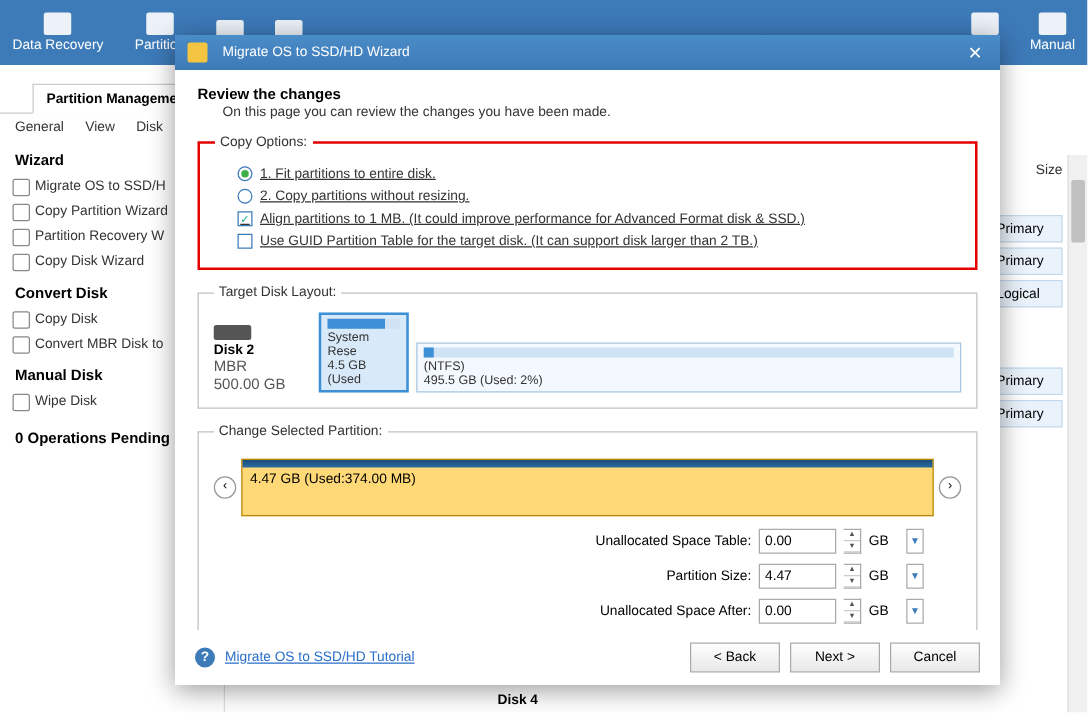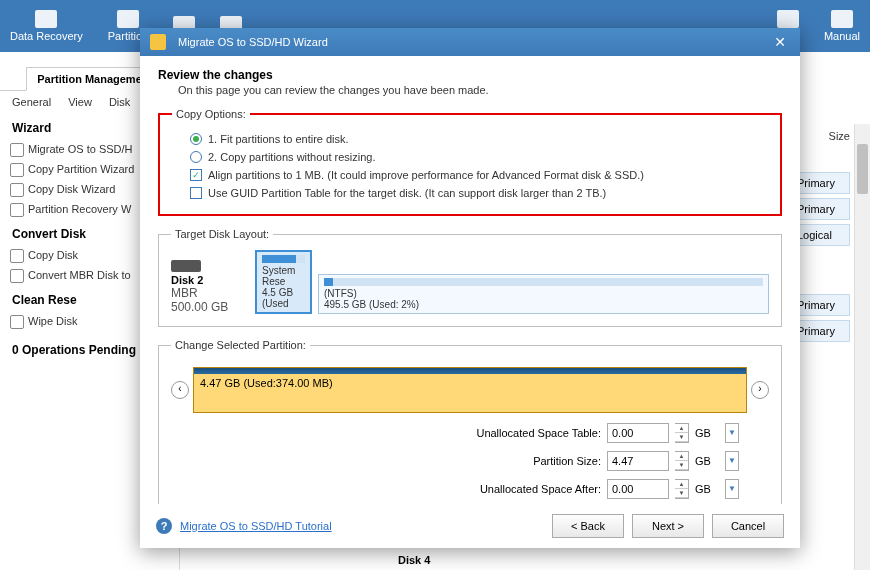--- a/index.html
+++ b/index.html
@@ -36,21 +36,21 @@
 .dialog-title { background: linear-gradient(#4a8cc7,#3d7ab8); color: #fff; padding: 6px 10px; display: flex; align-items: center; gap: 12px; font-size: 12px; }
 .dialog-title-icon { width: 16px; height: 16px; background: #f5c542; border-radius: 2px; }
 .dialog-close { margin-left: auto; cursor: pointer; font-size: 14px; padding: 0 4px; }
 .dialog-body { padding: 12px 18px; flex: 1; overflow: hidden; }
 .review-h { font-weight: bold; font-size: 12px; }
 .review-sub { font-size: 11px; color: #333; padding: 2px 0 0 20px; }
 
 fieldset { border: 1px solid #c0c0c0; margin-top: 12px; padding: 10px 12px 12px; position: relative; }
 fieldset.redbox { border: 2px solid #e30000; }
 legend { font-size: 11px; padding: 0 4px; color: #333; }
-.opt-row { display: flex; align-items: center; gap: 6px; padding: 3px 0 3px 18px; font-size: 11px; color: #333; }
+.opt-row { display: flex; align-items: center; gap: 6px; padding: 3px 0 3px 18px; font-size: 11px; color: #333; text-decoration: underline; }
 .radio-dot { width: 12px; height: 12px; border: 1px solid #3d7ab8; border-radius: 50%; display: inline-flex; align-items: center; justify-content: center; }
 .radio-dot.sel::after { content: ""; width: 6px; height: 6px; background: #3dae4a; border-radius: 50%; }
 .chk { width: 12px; height: 12px; border: 1px solid #3d7ab8; display: inline-flex; align-items: center; justify-content: center; font-size: 9px; color: #2a8; }
 
 
 .disk-row { display: flex; gap: 6px; align-items: flex-end; }
 .disk-info { width: 78px; }
 .disk-info .dn { font-weight: bold; font-size: 11px; }
 .disk-info .dsub { font-size: 12px; color: #555; }
 .disk-icon { width: 30px; height: 12px; background: #555; margin-bottom: 2px; border-radius: 2px; }
@@ -122,26 +122,26 @@
       <span class="tab-active">Partition Manageme</span>
     </div>
     <div class="menu-row">
       <span>General</span>
       <span>View</span>
       <span>Disk</span>
     </div>
     <div class="side-head">Wizard</div>
     <div class="side-item">Migrate OS to SSD/H</div>
     <div class="side-item">Copy Partition Wizard</div>
+    <div class="side-item">Partition Recovery W</div>
     <div class="side-item">Copy Disk Wizard</div>
-    <div class="side-item">Partition Recovery W</div>
     <div class="side-head">Convert Disk</div>
     <div class="side-item">Copy Disk</div>
     <div class="side-item">Convert MBR Disk to</div>
-    <div class="side-head">Clean Rese</div>
+    <div class="side-head">Manual Disk</div>
     <div class="side-item">Wipe Disk</div>
     <div class="pending">0 Operations Pending</div>
   </div>
 
   <div class="content">
     <div class="bg-col">Size</div>
     <div class="bg-types">
       <div>Primary</div>
       <div>Primary</div>
       <div>Logical</div>
@@ -188,21 +188,21 @@
 
     <fieldset>
       <legend>Target Disk Layout:</legend>
       <div class="disk-row">
         <div class="disk-info">
           <div class="disk-icon"></div>
           <div class="dn">Disk 2</div>
           <div class="dsub">MBR</div>
           <div class="dsub">500.00 GB</div>
         </div>
-        <div class="part sel" style="width:57px">
+        <div class="part sel" style="width:72px">
           <div class="pbar">
               <div class="pfill" style="width:80%"></div>
             </div>
           <div class="part-lbl">System Rese</div>
           <div class="part-lbl">4.5 GB (Used</div>
         </div>
         <div class="part" style="flex:1">
           <div class="pbar">
               <div class="pfill" style="width:2%"></div>
             </div>

